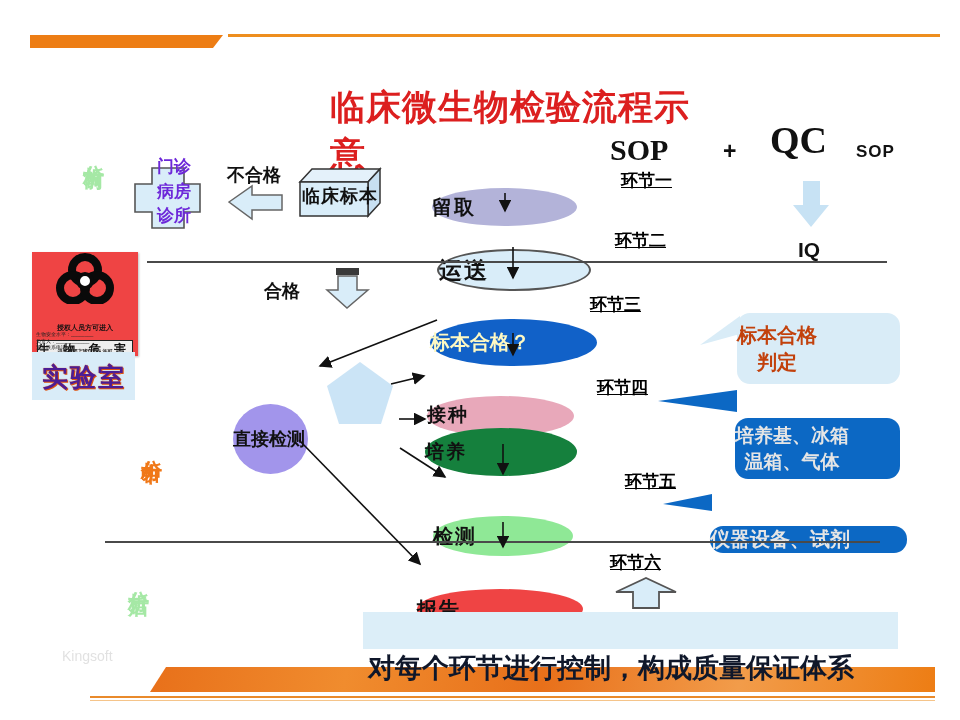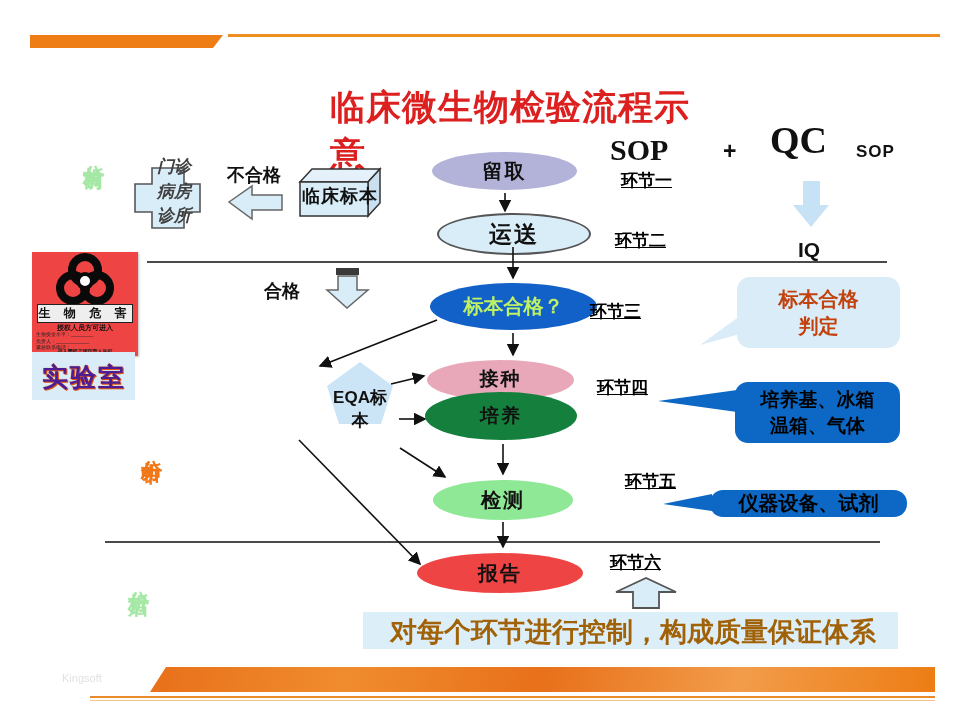--- a/index.html
+++ b/index.html
@@ -1,53 +1,53 @@
 <!DOCTYPE html>
 <html><head>
 <meta charset="utf-8">
 <style>
   html,body{margin:0;padding:0;background:#fff;}
   #slide{position:relative;width:960px;height:720px;background:#ffffff;overflow:hidden;
          font-family:"Liberation Sans",sans-serif;color:#111;}
   .abs{position:absolute;}
   .b{font-weight:bold;}
   .pre{white-space:pre-line;}
-  .ctr{display:flex;align-items:center;justify-content:center;text-align:center;}
+  .ctr{display:flex;align-items:center;text-align:center;margin-top:36px;}
   .ell{border-radius:50%;}
   .vtext{writing-mode:vertical-rl;text-orientation:upright;letter-spacing:2px;}
   
   #top-bar{left:30px;top:35px;width:193px;height:13px;background:#ED7D14;
            clip-path:polygon(0 0,100% 0,calc(100% - 10px) 100%,0 100%);}
   #top-line{left:228px;top:34px;width:712px;height:3px;background:#EE8E1E;}
   #bottom-bar{left:150px;top:667px;width:785px;height:25px;
       background:linear-gradient(100deg,#E8701A 0%,#F08C2E 25%,#E8701A 50%,#F29C4A 75%,#ED7D14 100%);
       clip-path:polygon(16px 0,100% 0,100% 100%,0 100%);}
   #bottom-line1{left:90px;top:696px;width:845px;height:2px;background:#E98A2B;}
   #bottom-line2{left:90px;top:700px;width:845px;height:1px;background:#F5C48A;}
   
   #title{left:330px;top:84px;width:390px;font-size:35px;color:#DC1F1F;letter-spacing:1px;}
   .phase{font-size:21px;line-height:1.12;}
   .step{font-size:17px;font-weight:bold;color:#000;text-decoration:underline;}
   .callout{border-radius:13px;}
-  .callout-blue{background:#0C68C4;color:#000000;}
+  .callout-blue{background:#0C68C4;color:#e5e5e5;}
   .callout-light{background:#D9ECF7;color:#c2410c;}
   svg{position:absolute;left:0;top:0;pointer-events:none;}
   .lay2{z-index:2;} .lay5{z-index:5;} .lay6{z-index:6;}
 </style>
 </head>
 <body>
 
 <div id="slide">
 
   <div id="top-bar" class="abs"></div>
   <div id="top-line" class="abs"></div>
   <div id="bottom-bar" class="abs"></div>
   <div id="bottom-line1" class="abs"></div>
   <div id="bottom-line2" class="abs"></div>
-  <div class="abs" style="left:62px;top:672px;font-size:11px;color:#c9c9c9;opacity:.55">Kingsoft</div>
+  <div class="abs" style="left:62px;top:648px;font-size:14px;color:#c9c9c9;opacity:.55">Kingsoft</div>
 
   <div id="title" class="abs b">临床微生物检验流程示意</div>
 
   <div class="abs vtext phase b" style="left:82px;top:148px;color:#A5E8A5;">分析前</div>
   <div class="abs vtext phase b" style="left:140px;top:443px;color:#F07818;">分析中</div>
   <div class="abs vtext phase b" style="left:127px;top:574px;color:#A5E8A5;">分析后</div>
 
   <svg class="lay5" width="960" height="720" viewBox="0 0 960 720">
     <defs>
       <marker id="ah" markerWidth="9" markerHeight="8" refX="7" refY="4" orient="auto">
@@ -88,53 +88,55 @@
       <line x1="503" y1="444" x2="503" y2="474"></line>
       <line x1="503" y1="522" x2="503" y2="547"></line>
       <line x1="437" y1="320" x2="320" y2="366"></line>
       <line x1="391" y1="384" x2="424" y2="376"></line>
       <line x1="399" y1="419" x2="425" y2="419"></line>
       <line x1="299" y1="440" x2="420" y2="564"></line>
       <line x1="400" y1="448" x2="445" y2="477"></line>
     </g>
   </svg>
 
-  <div class="abs b pre lay6" style="left:143px;top:155px;width:62px;font-size:17px;line-height:1.45;color:#404040;text-align:center;font-style:italic;">门诊
+  <div class="abs b pre lay6" style="left:143px;top:155px;width:62px;font-size:17px;line-height:1.45;color:#6d28d9;text-align:center;">门诊
 病房
 诊所</div>
   <div class="abs b lay6" style="left:227px;top:163px;font-size:18px;">不合格</div>
   <div class="abs b lay6" style="left:302px;top:184px;width:76px;font-size:18px;text-align:center;letter-spacing:1px;">临床标本</div>
   <div class="abs b lay6" style="left:264px;top:279px;font-size:18px;">合格</div>
 
   <div class="abs ell ctr b lay2" style="left:432px;top:152px;width:145px;height:38px;background:#B3B3D9;font-size:20px;letter-spacing:2px;">
       <span>留取</span>
     </div>
   <div class="abs ell ctr b lay2" style="left:437px;top:213px;width:150px;height:38px;background:#D9EDF9;border:2px solid #555;font-size:23px;letter-spacing:2px;">
       <span>运送</span>
     </div>
-  <div class="abs ell ctr b lay2" style="left:430px;top:283px;width:167px;height:47px;background:#1161C8;color:#bef264;font-size:20px;">
+  <div class="abs ell ctr b lay2" style="left:430px;top:283px;width:167px;height:47px;background:#1161C8;color:#fef9c3;font-size:20px;">
       <span>标本合格？</span>
     </div>
   <div class="abs ell ctr b lay2" style="left:427px;top:360px;width:147px;height:40px;background:#E8A8BA;font-size:19px;letter-spacing:2px;align-items:flex-start;padding-top:6px;box-sizing:border-box;">
       <span>接种</span>
     </div>
   <div class="abs ell ctr b lay2" style="left:425px;top:392px;width:152px;height:48px;background:#15803d;font-size:19px;letter-spacing:2px;">
       <span>培养</span>
     </div>
   <div class="abs ell ctr b lay2" style="left:433px;top:480px;width:140px;height:40px;background:#8FE896;font-size:20px;letter-spacing:2px;">
       <span>检测</span>
     </div>
   <div class="abs ell ctr b lay2" style="left:417px;top:553px;width:166px;height:40px;background:#ef4444;font-size:20px;letter-spacing:2px;">
       <span>报告</span>
     </div>
-  <div class="abs ctr b lay6" style="left:327px;top:386px;width:66px;font-size:17px;">EQA标本</div>
+  <div class="abs ell ctr b lay2" style="left:233px;top:368px;width:75px;height:70px;background:#A295EB;font-size:18px;">
+      <span>直接检测</span>
+    </div>
 
   <div class="abs step lay6" style="left:621px;top:169px;">环节一</div>
   <div class="abs step lay6" style="left:615px;top:229px;">环节二</div>
-  <div class="abs step lay6" style="left:590px;top:300px;">环节三</div>
+  <div class="abs step lay6" style="left:590px;top:293px;">环节三</div>
   <div class="abs step lay6" style="left:597px;top:376px;">环节四</div>
   <div class="abs step lay6" style="left:625px;top:470px;">环节五</div>
   <div class="abs step lay6" style="left:610px;top:551px;">环节六</div>
 
   <div class="abs b lay6" style="left:610px;top:133px;font-size:30px;font-family:'Liberation Serif',serif;">SOP</div>
   <div class="abs b lay6" style="left:723px;top:138px;font-size:23px;">+</div>
   <div class="abs lay6" style="left:770px;top:118px;font-size:38px;font-weight:600;font-family:'Liberation Serif',serif;">QC</div>
   <div class="abs b lay6" style="left:856px;top:142px;font-size:17px;letter-spacing:1px;">SOP</div>
   <div class="abs b lay6" style="left:798px;top:238px;font-size:21px;">IQ</div>
 
@@ -162,15 +164,15 @@
       <div>白天电话：____  夜间电话：____</div>
     </div>
     <div class="abs b" style="left:4px;top:96px;width:98px;font-size:5px;text-align:center;color:#222;">进入需经上述负责人许可</div>
   </div>
 
   <div class="abs lay2" style="left:32px;top:352px;width:103px;height:48px;background:#D9ECF8;">
     <div class="abs b" style="left:10px;top:8px;font-size:26px;color:#4c1d95;letter-spacing:2px;text-shadow:0 0 1px #e05510,1px 1px 0 #e05510;">实验室</div>
   </div>
 
   <div class="abs lay2" style="left:363px;top:612px;width:535px;height:37px;background:#DCEEF8;"></div>
-  <div class="abs ctr b lay6" style="left:368px;top:615px;width:530px;height:33px;font-size:27px;color:#a16207;">对每个环节进行控制，构成质量保证体系</div>
+  <div class="abs ctr b lay6" style="left:368px;top:615px;width:530px;height:33px;font-size:27px;color:#0f172a;">对每个环节进行控制，构成质量保证体系</div>
 
 </div>
 
 </body></html>

